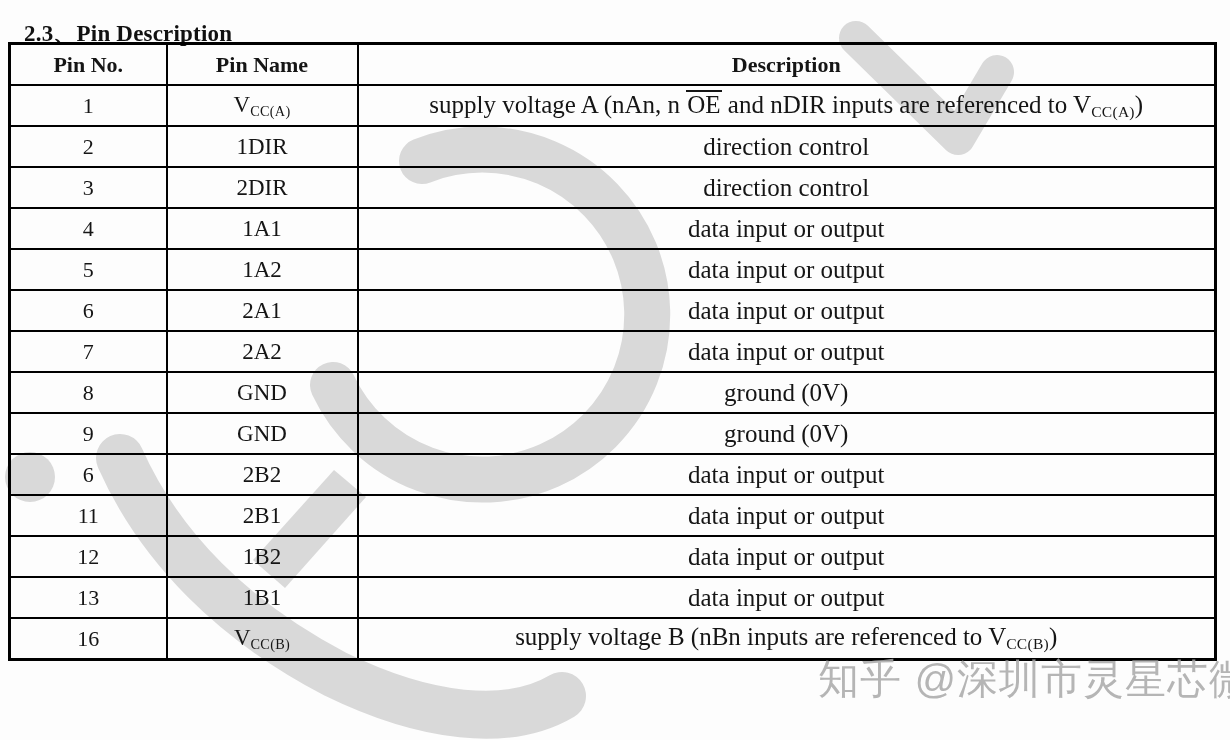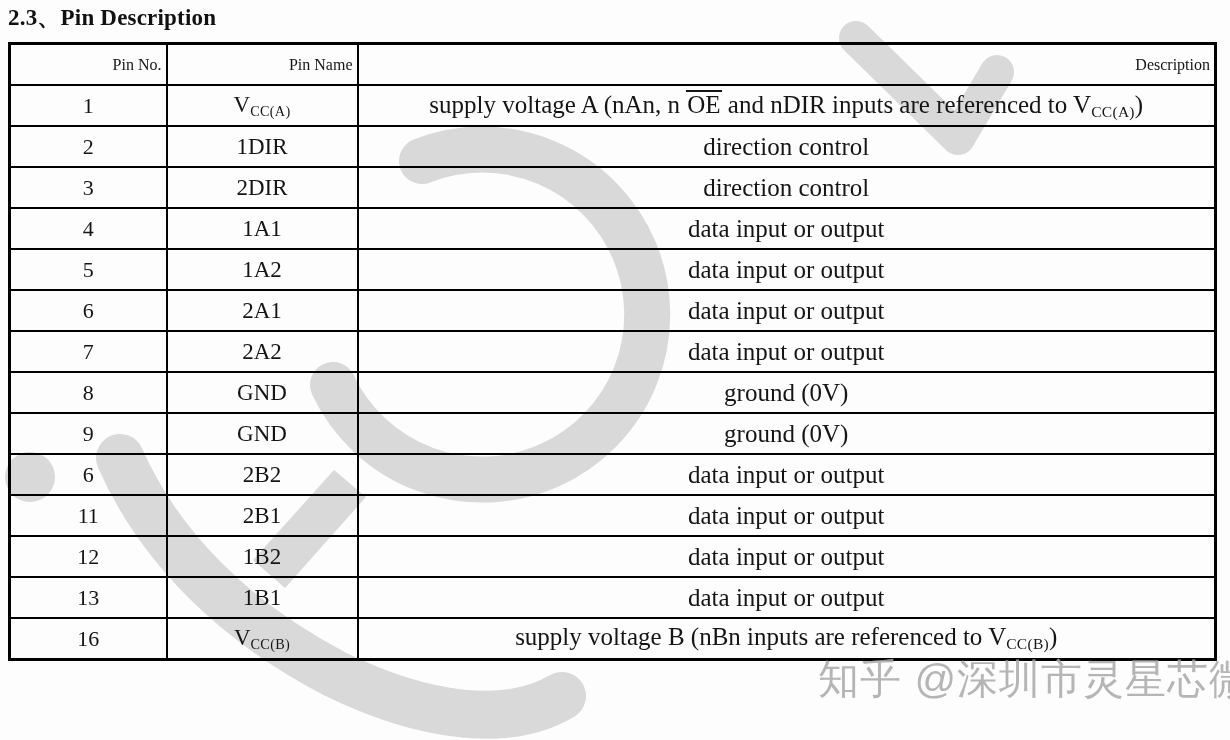--- a/index.html
+++ b/index.html
@@ -16,42 +16,42 @@
     background:var(--bg);
     overflow:hidden;
     font-family:"Liberation Serif", serif;
     color:var(--text);
   }
   .watermark-svg{
     position:absolute;left:0;top:0;z-index:0;
   }
   .section-title{
     position:absolute;left:8px;top:2px;z-index:1;
-    margin:0;
+    margin:16px;
     font-size:23px;font-weight:700;
     letter-spacing:0.2px;
     color:#111;
   }
   table.pin-table{
     position:absolute;left:8px;top:42px;z-index:1;
     width:1209px;
     border-collapse:collapse;
     table-layout:fixed;
     background:transparent;
   }
   .pin-table th,.pin-table td{
     border:2px solid var(--border);
     height:39px;
     padding:0 4px;
     text-align:center;
     vertical-align:middle;
     background:transparent;
   }
   .pin-table{border:3px solid var(--border);}
-  .pin-table th{font-size:16px;font-weight:400;text-align:right;}
+  .pin-table th{font-size:22px;font-weight:700;}
   .col-pin{width:157px;}
   .col-name{width:191px;}
   td.cell-pin{font-size:22px;}
   td.cell-name{font-size:23px;}
   td.cell-desc{font-size:25px;}
   .sub{
     font-size:0.62em;
     vertical-align:-0.28em;
     letter-spacing:0.3px;
   }

